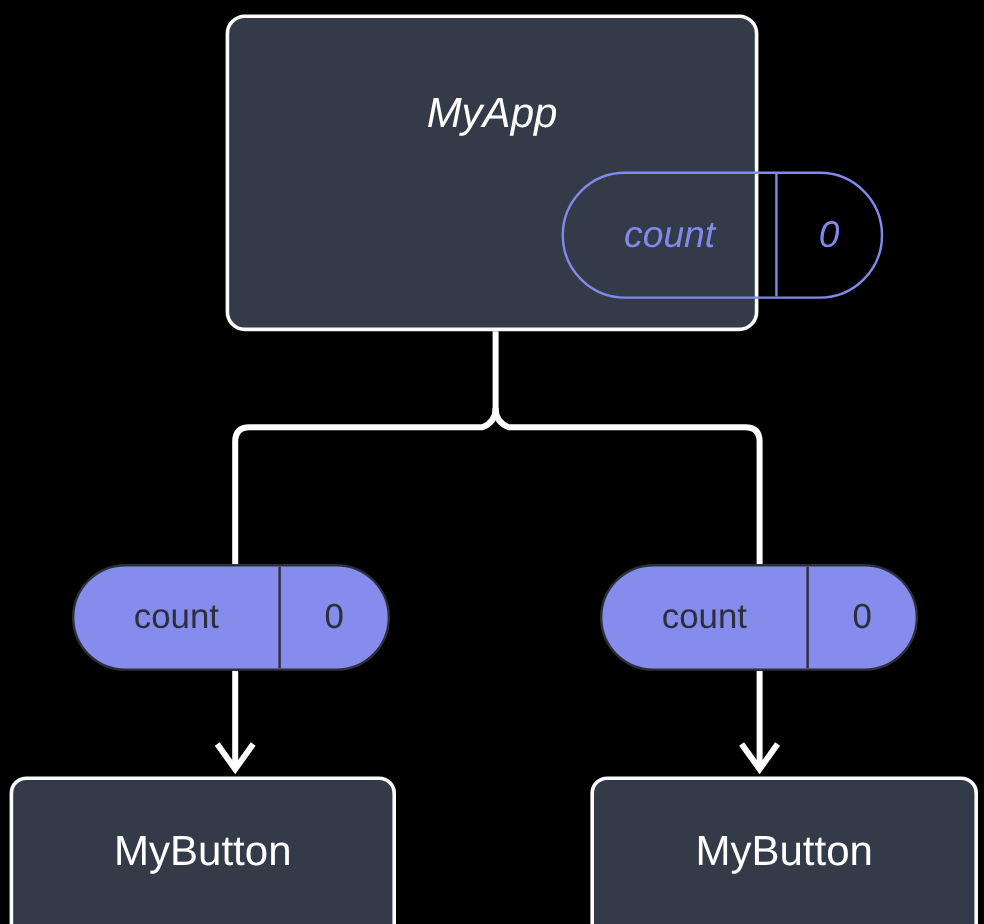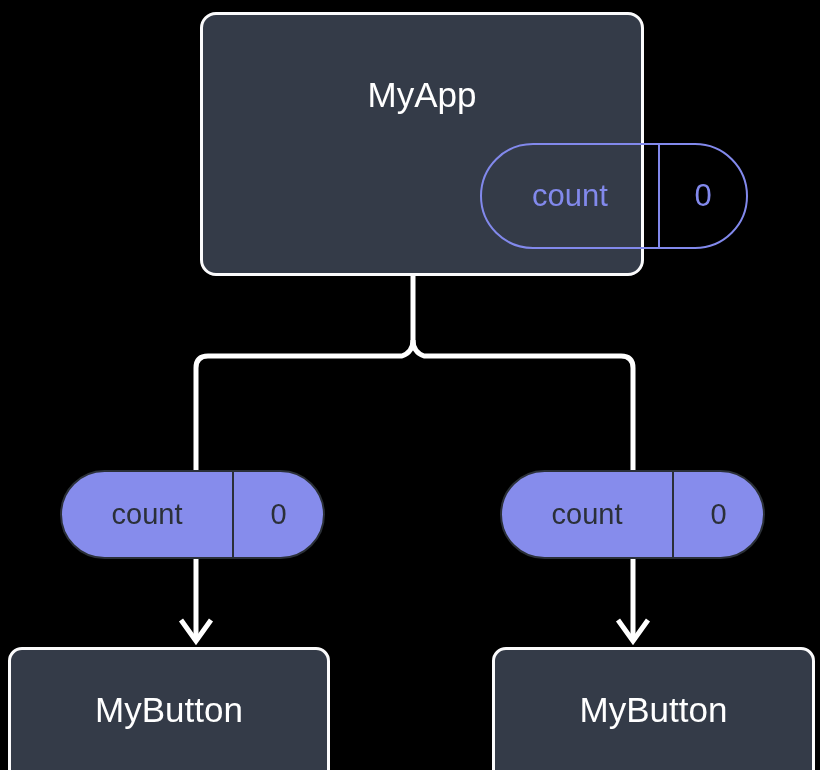--- a/index.html
+++ b/index.html
@@ -42,24 +42,25 @@
     left: 0;
     right: 0;
     text-align: center;
     color: #ffffff;
     font-family: "Liberation Sans", sans-serif;
     font-weight: 400;
     white-space: nowrap;
   }
 
   #card-myapp {
-    left: 200px;
+    left: 188px;
     top: 12px;
     width: 444px;
     height: 264px;
+    font-style: italic;
   }
   #card-myapp .card-title {
     top: 60px;
     font-size: 35px;
   }
 
   .card-leaf {
     height: 146px;
     border-radius: 14px;
   }

